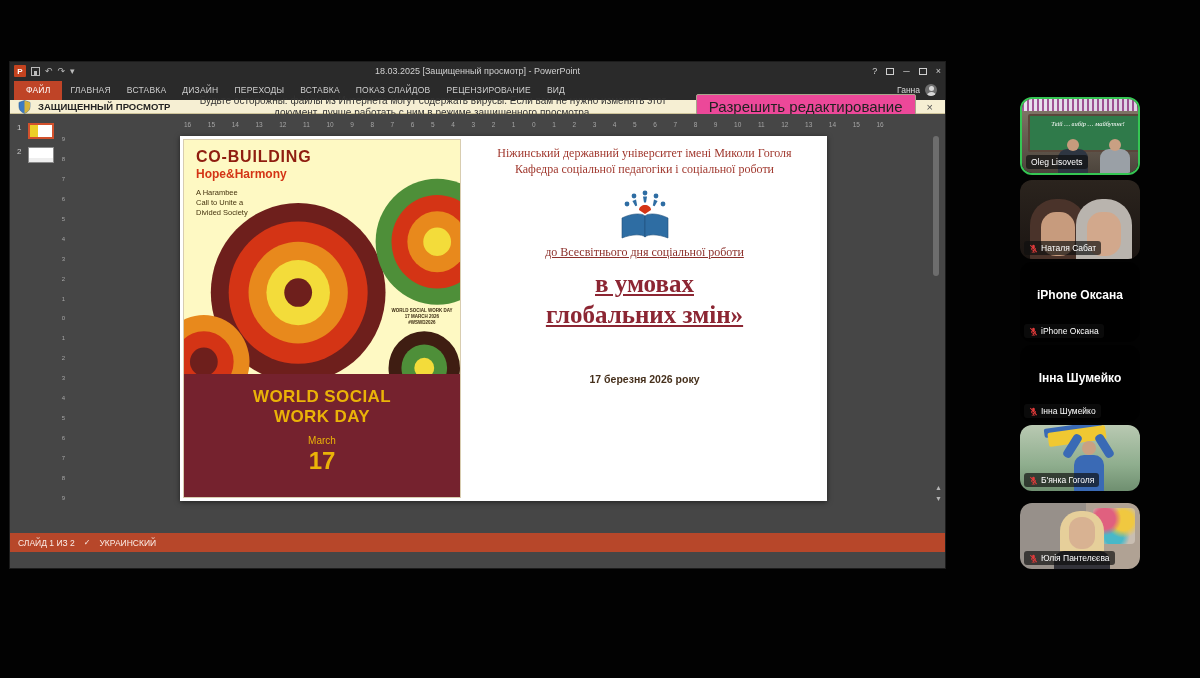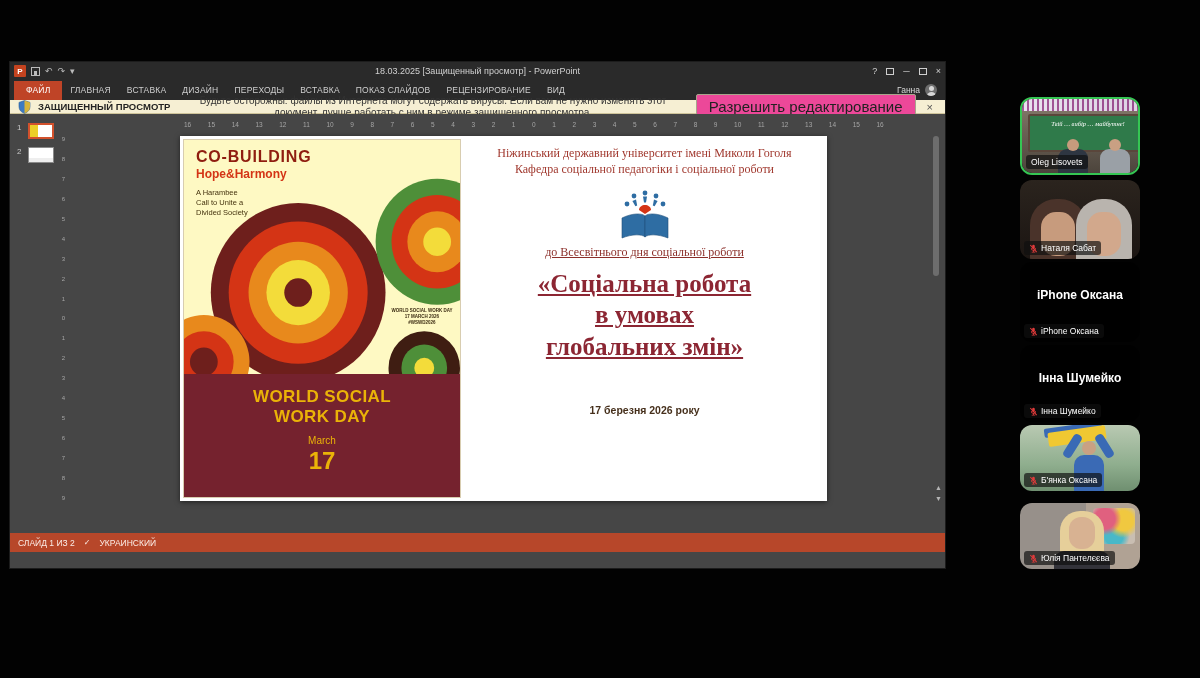--- a/index.html
+++ b/index.html
@@ -359,21 +359,20 @@
               <path d="M18 14.5l-3.6 1.6 3 5.2 1.8-.8z"></path>
               <path d="M27 20c3 0 6 2 6 5l-6 4-6-4c0-3 3-5 6-5z" fill="#d43415"></path>
             </g>
             <g fill="#2e6da3" stroke="#1f4f7a" stroke-width=".6">
               <path d="M4 33 C14 28, 24 28, 27 31 L27 52 C24 49, 14 49, 4 53 Z"></path>
               <path d="M50 33 C40 28, 30 28, 27 31 L27 52 C30 49, 40 49, 50 53 Z"></path>
             </g>
           </svg>
           <div class="sem2">до Всесвітнього дня соціальної роботи</div>
           <div class="bigtitle">
-            <div>«Соціальна робота</div>
             <div>в умовах</div>
             <div>глобальних змін»</div>
           </div>
           <div class="slidedate">17 березня 2026 року</div>
         </div>
       </div>
 
       <div class="vscroll">
           <span class="vthumb"></span>
         </div>
@@ -451,21 +450,21 @@
         <div class="b-arm r"></div>
         <div class="b-head"></div>
         <div class="b-torso"></div>
       </div>
       <div class="nametag">
         <svg class="mic" viewBox="0 0 14 14" width="9" height="9">
           <rect x="5" y="1" width="4" height="7" rx="2" fill="#e23b3b"></rect>
           <path d="M3 6.5a.6.6 0 0 1 1.2 0 2.8 2.8 0 0 0 5.6 0 .6.6 0 0 1 1.2 0A4 4 0 0 1 7.6 10.4V12h1.8a.6.6 0 0 1 0 1.2H4.6a.6.6 0 0 1 0-1.2h1.8v-1.6A4 4 0 0 1 3 6.5z" fill="#e23b3b"></path>
           <line x1="2" y1="1.6" x2="12" y2="12.6" stroke="#e23b3b" stroke-width="1.6"></line>
         </svg>
-        <span>Б'янка Оксана</span>
+        <span>Б'янка Гоголя</span>
       </div>
     </div>
 
     <div class="tile" style="top:406px; height:66px;">
       <div class="vid-yuliya">
         <div class="artblob"></div>
         <div class="y-hair"></div>
         <div class="y-face"></div>
         <div class="y-torso"></div>
       </div>

